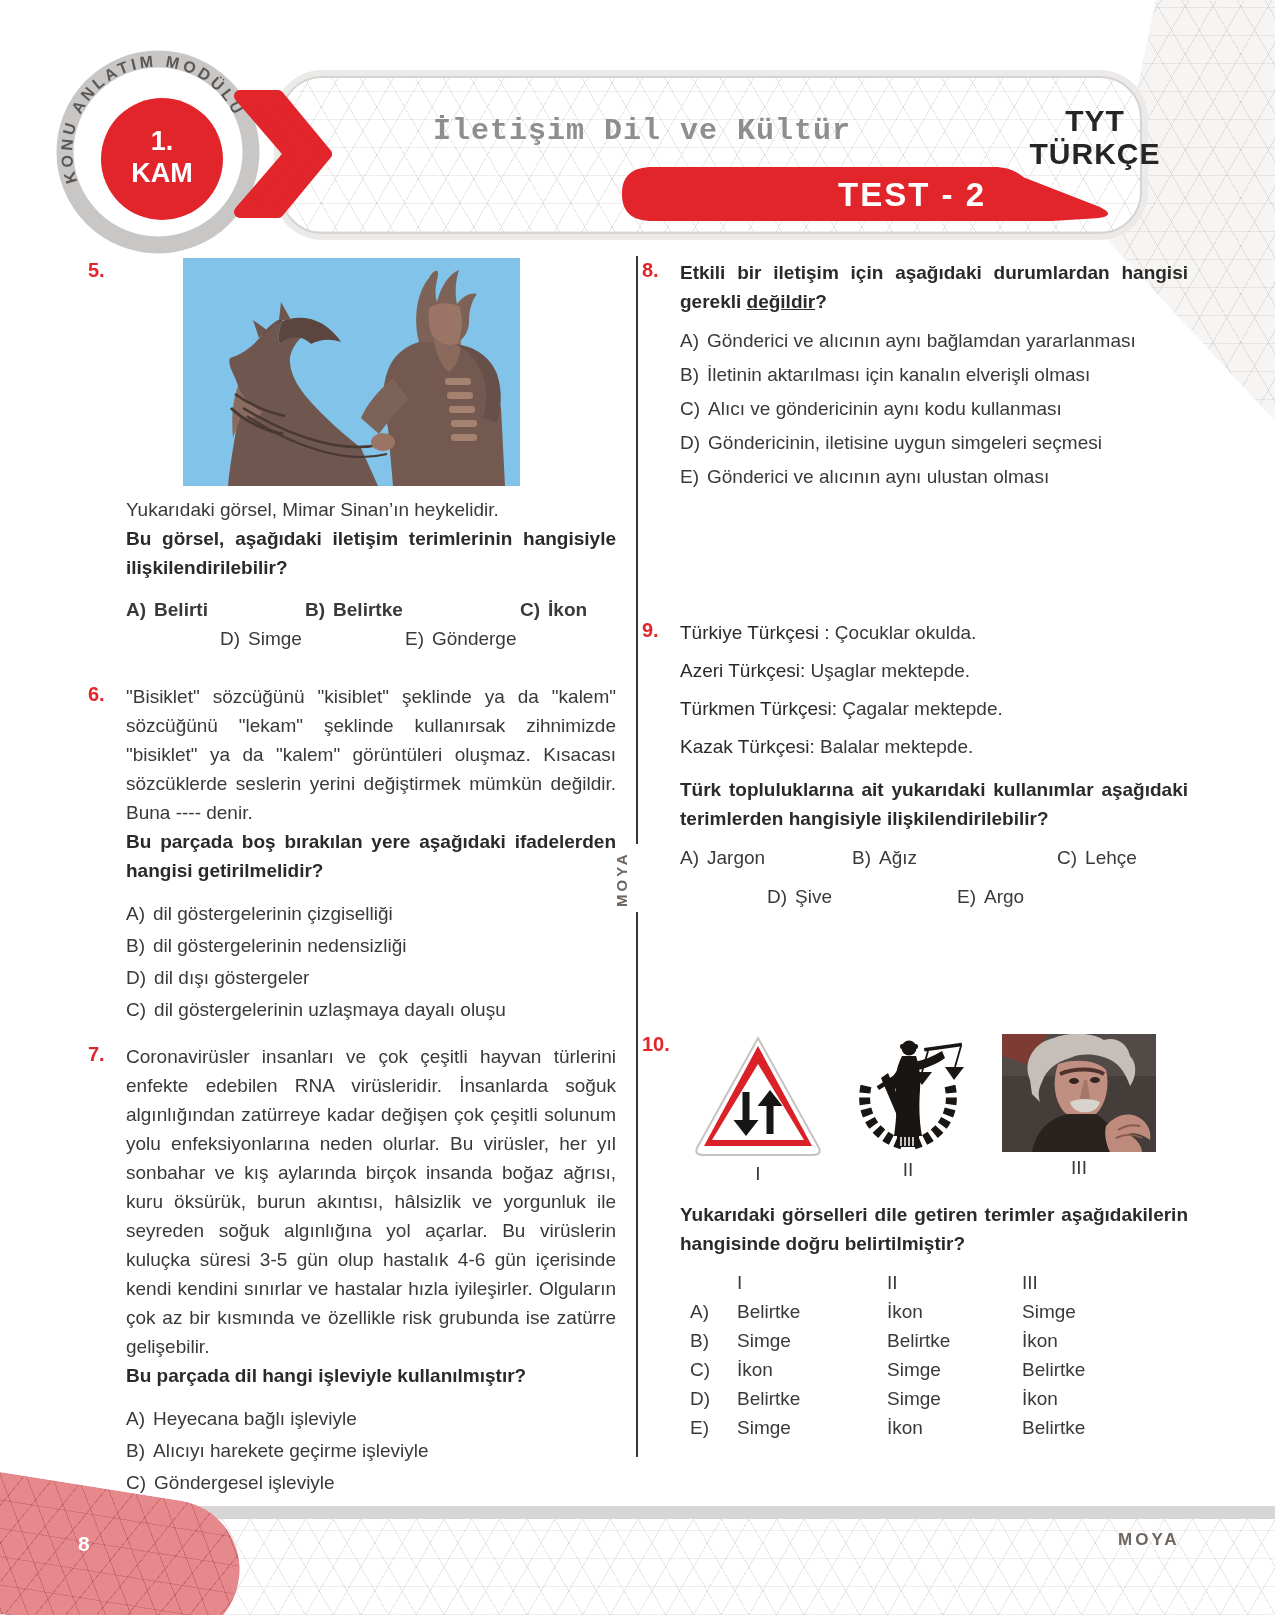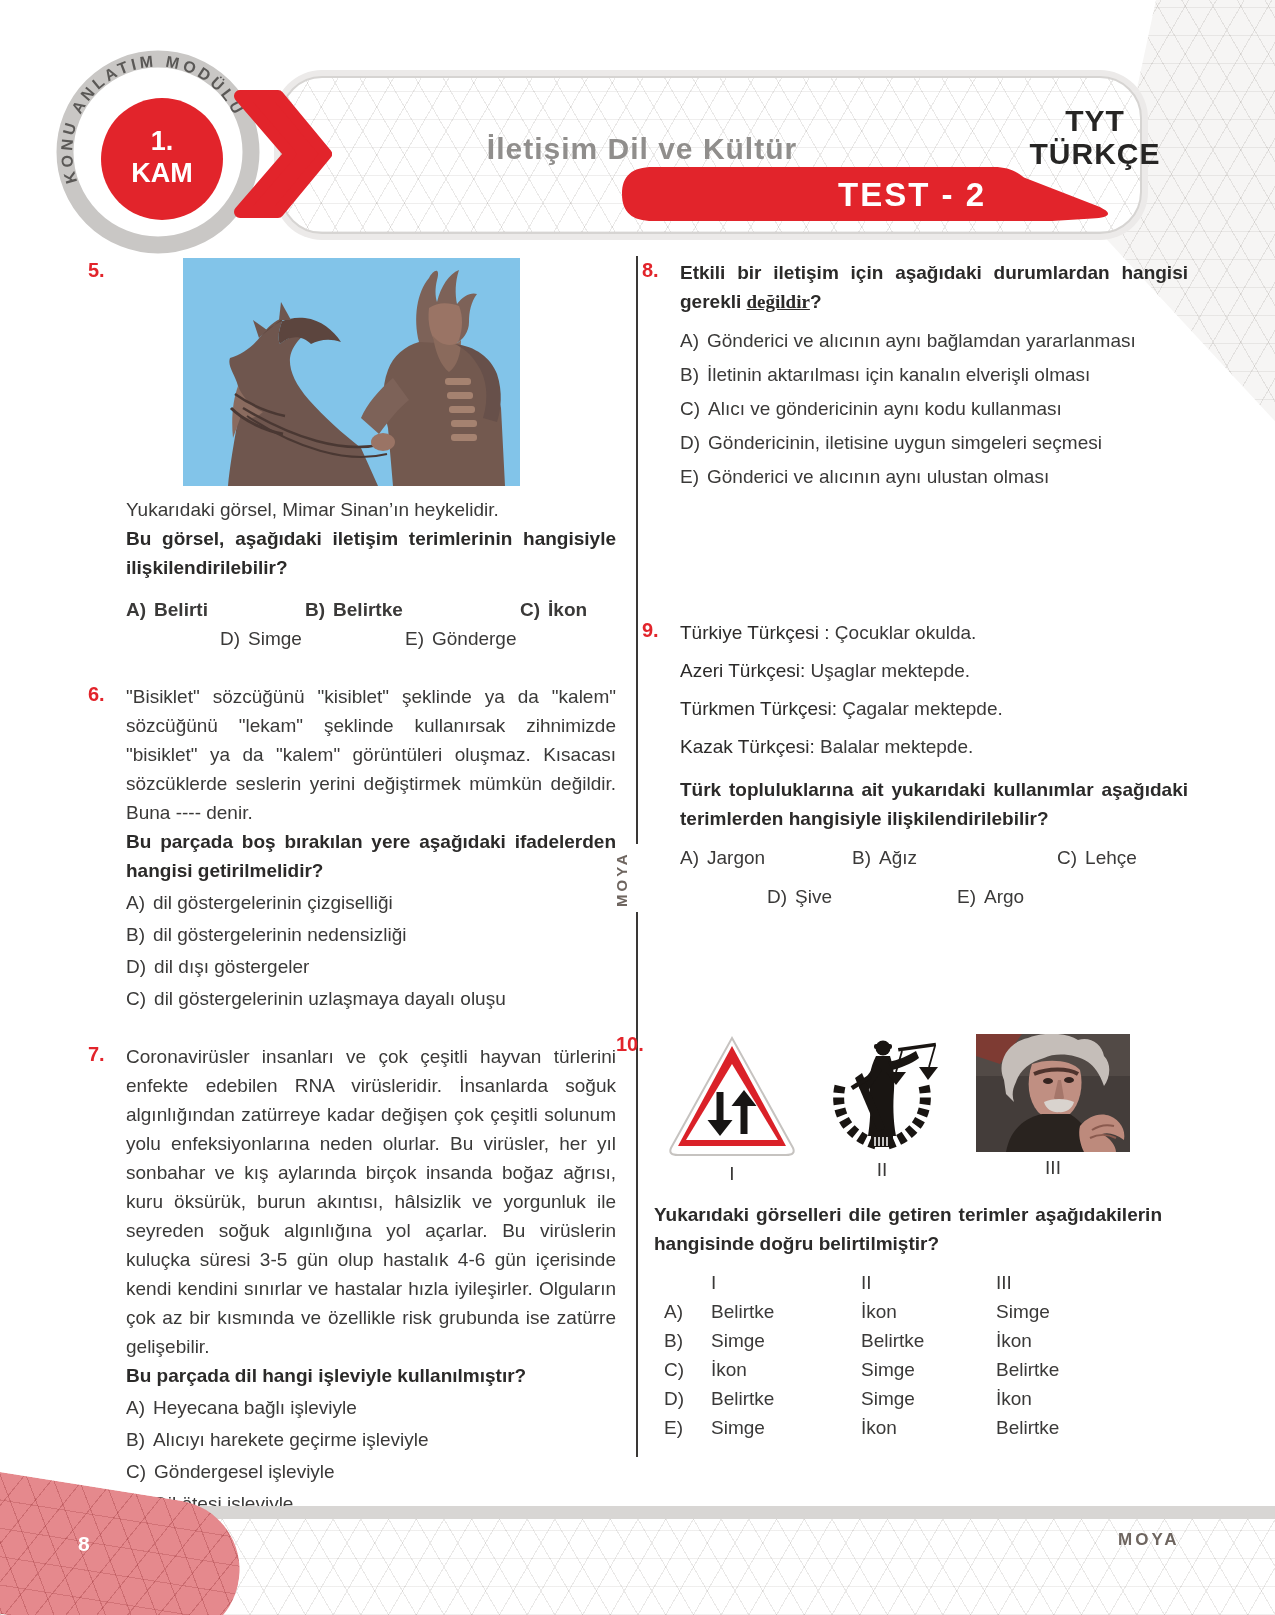--- a/index.html
+++ b/index.html
@@ -26,22 +26,22 @@
     position:absolute;right:0;top:0;width:170px;height:540px;z-index:0;
     background-color:#f6f5f4;
     clip-path:polygon(30% 0, 100% 0, 100% 78%, 0 44%);
   }
   .banner-pill{
     position:absolute;left:280px;top:76px;width:858px;height:154px;z-index:1;
     background-color:#ffffff;border:2px solid #d6d4d2;border-radius:42px;
     box-shadow:0 0 0 6px #eceae9;
   }
   .lesson-title{
-    position:absolute;left:0;top:54px;width:720px;text-align:center;
-    font-size:30px;font-weight:bold;color:#908e8c;letter-spacing:1px;
+    position:absolute;left:0;top:36px;width:720px;text-align:center;
+    font-size:30px;font-weight:bold;color:#908e8c;letter-spacing:1px;font-family:Liberation Mono, monospace;
   }
   .test-banner{position:absolute;left:622px;top:167px;width:500px;height:54px;z-index:3;}
   .test-banner svg{position:absolute;left:0;top:0;width:100%;height:100%;}
   .test-banner .lbl{
     position:absolute;left:140px;top:9px;width:300px;text-align:center;
     color:#ffffff;font-size:33px;font-weight:bold;letter-spacing:2px;
   }
   .exam-label{
     position:absolute;left:1020px;top:104px;width:150px;z-index:2;text-align:center;
     font-size:30px;font-weight:bold;color:#262524;line-height:33px;letter-spacing:1px;
@@ -49,32 +49,32 @@
   .module-badge{position:absolute;left:52px;top:46px;width:212px;height:212px;z-index:4;}
   .chevron{position:absolute;left:232px;top:88px;width:100px;height:132px;z-index:4;}
 
   
   .q{position:absolute;display:flex;}
   .qnum{width:38px;flex:none;color:#e2242b;font-weight:bold;font-size:20px;padding-top:1px;}
   .qbody{flex:1;font-size:19px;color:#3a3938;line-height:29px;}
   .para{text-align:justify;margin:0;}
   .stem{font-weight:bold;color:#2b2a29;text-align:justify;margin:0;}
   .intro{margin:0;}
-  .opt-list{margin-top:4px;}
+  .opt-list{margin-top:15px;}
   .opt-line{line-height:27px;margin-bottom:5px;white-space:nowrap;}
   .opt-line-spaced{line-height:21px;margin-bottom:13px;white-space:nowrap;}
   .opt-label{margin-right:8px;}
-  .uline{text-decoration:underline;font-family:Liberation Serif, serif;}
+  .uline{text-decoration:underline;}
 
   #q5{left:88px;top:258px;width:528px;}
   #q6{left:88px;top:682px;width:528px;}
   #q7{left:88px;top:1042px;width:528px;}
   #q8{left:642px;top:258px;width:546px;}
   #q9{left:642px;top:618px;width:546px;}
-  #q10{left:616px;top:1032px;width:546px;}
+  #q10{left:642px;top:1032px;width:546px;}
 
   .statue-img{margin-left:57px;width:337px;height:228px;overflow:hidden;}
   .statue-img svg{display:block;width:100%;height:100%;}
   #q5 .intro{margin-top:9px;}
 
   .optrow{display:grid;white-space:nowrap;}
   .q5row1{grid-template-columns:179px 215px auto;margin-top:13px;font-weight:bold;}
   .q5row2{grid-template-columns:185px auto;padding-left:94px;margin-top:0px;}
   .q9row1{grid-template-columns:172px 205px auto;margin-top:10px;}
   .q9row2{grid-template-columns:190px auto;padding-left:87px;margin-top:10px;}

